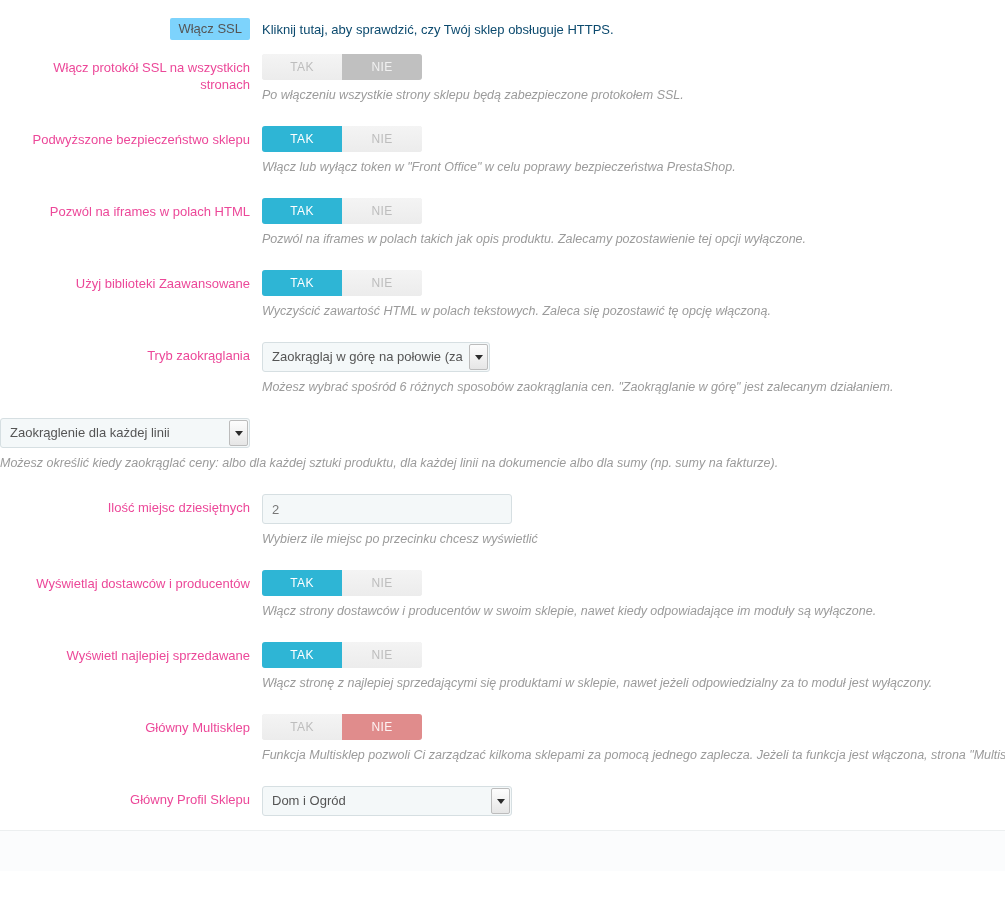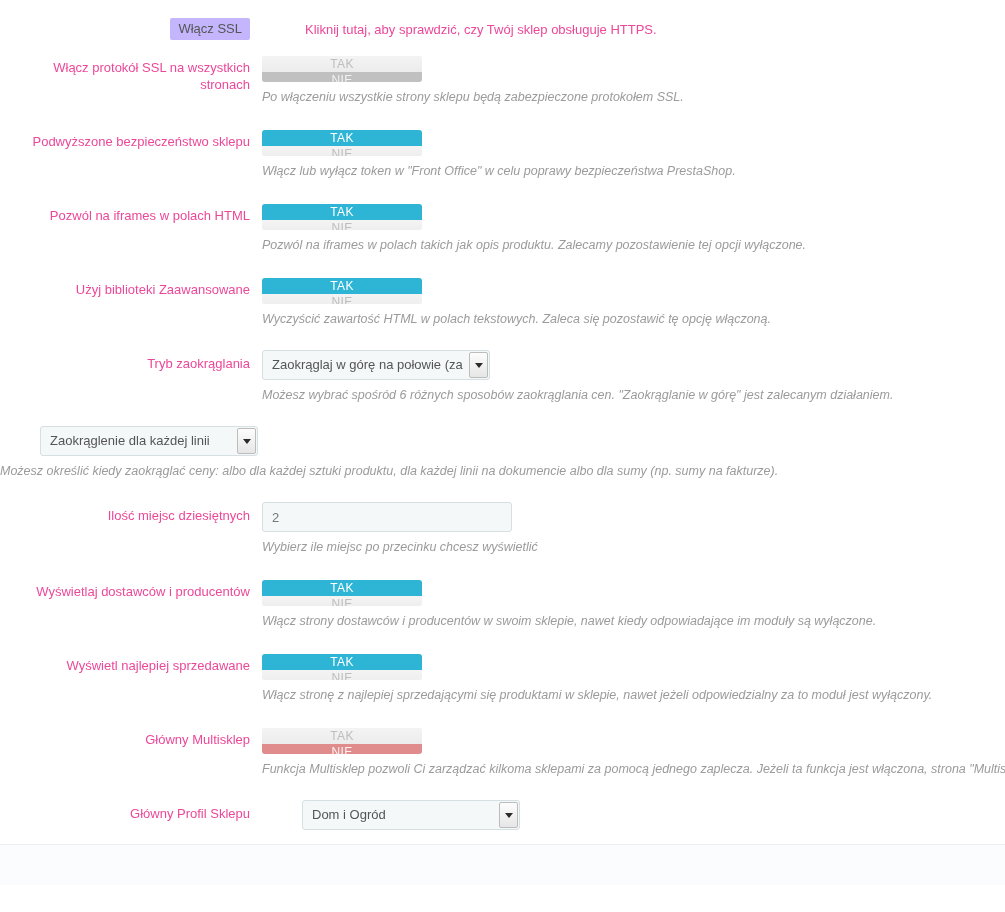--- a/index.html
+++ b/index.html
@@ -72,45 +72,43 @@
   }
   .ssl-badge-wrap {
     width: 262px;
     min-width: 262px;
     text-align: right;
     padding-right: 12px;
     box-sizing: border-box;
   }
   .ssl-badge {
     display: inline-block;
-    background: #c4b5fd;
+    background: #7dd3fc;
     color: #555;
     font-size: 13px;
     padding: 3px 8px 4px 8px;
     border-radius: 2px;
     line-height: 15px;
   }
   .ssl-link {
-    color: #ec4899;
+    color: #0c4a6e;
     font-size: 13px;
     text-decoration: none;
     line-height: 17px;
-    margin-left: 43px;
   }
 
   
   .switch {
     display: inline-flex;
     width: 160px;
     height: 26px;
     border-radius: 3px;
     overflow: hidden;
     background: #ececec;
     user-select: none;
-    flex-direction: column;
   }
   .switch .sw {
     flex: 1 1 50%;
     display: flex;
     align-items: center;
     justify-content: center;
     font-size: 12px;
     letter-spacing: 0.4px;
     color: #bdbdbd;
     background: #f0f0f0;
@@ -149,21 +147,21 @@
     background: #f4f8f9;
     color: #555;
     font-size: 13px;
     font-family: "Liberation Sans", sans-serif;
     padding: 0 26px 0 9px;
     line-height: 28px;
     outline: none;
     text-overflow: clip;
   }
   select.w-narrow { width: 228px; }
-  select.w-wide   { width: 218px; margin-left: 40px; }
+  select.w-wide   { width: 250px; }
 
   .sel-arrow {
     position: absolute;
     top: 2px;
     right: 2px;
     width: 19px;
     height: 26px;
     background: linear-gradient(to bottom, #fdfdfd, #e6e6e6);
     border: 1px solid #bcbcbc;
     border-radius: 2px;

